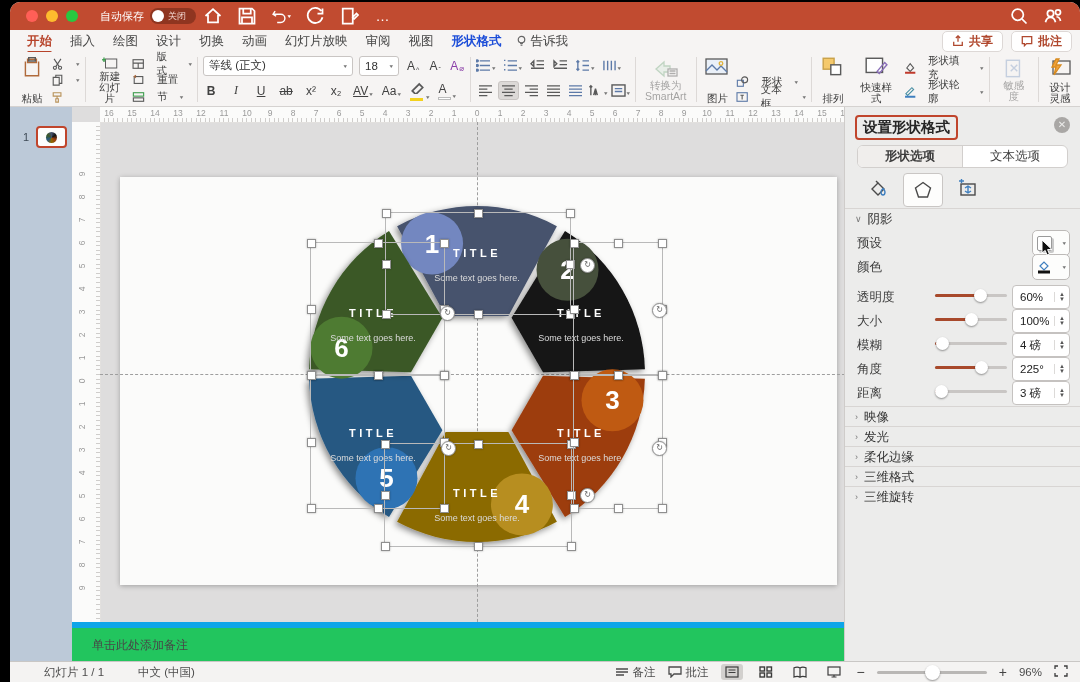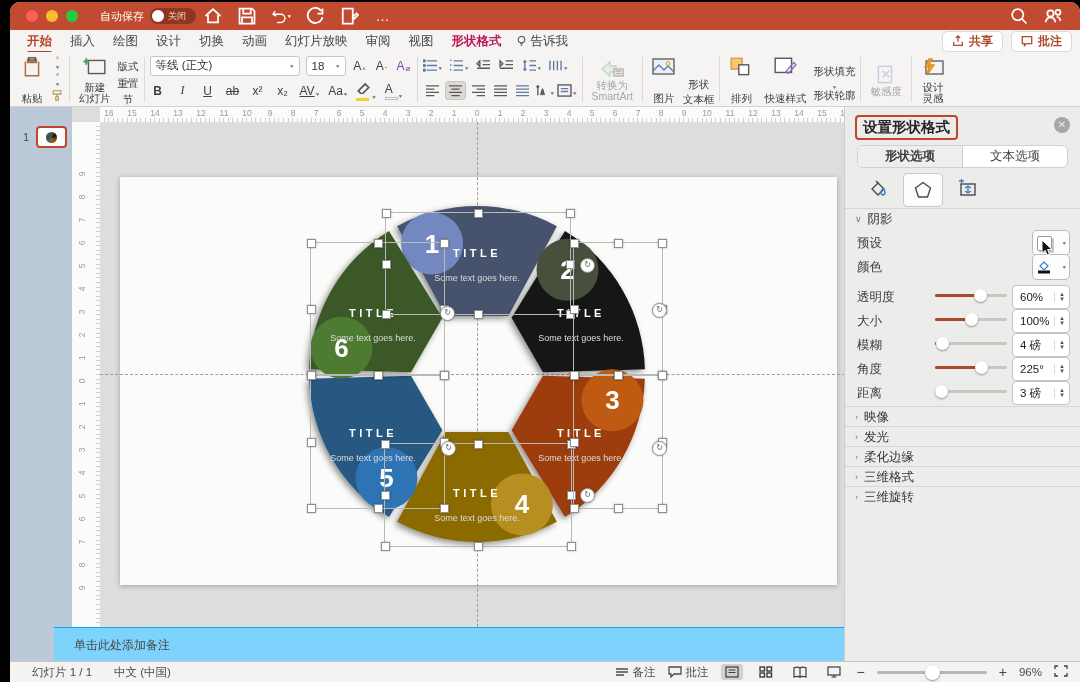--- a/index.html
+++ b/index.html
@@ -14,34 +14,34 @@
   #autotoggle .knob{width:12px;height:12px;border-radius:50%;background:#fff;margin:0 4px 0 2px;}
   .tbicon{width:20px;height:20px;margin:0 7px;display:flex;align-items:center;justify-content:center;color:#fff;}
   .tbicon svg{stroke:#fff;fill:none;stroke-width:1.4;}
   #tb-title{position:absolute;left:0;right:0;text-align:center;font-size:13px;font-weight:bold;pointer-events:none;}
   #tb-right{position:absolute;right:10px;display:flex;align-items:center;}
   
   #tabrow{position:absolute;left:0;top:28px;width:100%;height:22px;background:#f6f4f3;display:flex;align-items:center;font-size:12.5px;color:#454545;}
   .tab{padding:2px 9px;position:relative;cursor:default;white-space:nowrap;}
   .tab.active{color:#b7432a;font-weight:bold;}
   .tab.active:after{content:"";position:absolute;left:9px;right:9px;bottom:-2px;height:3px;border-radius:2px;background:#b7432a;}
-  .tab.ctx{color:#be185d;font-weight:bold;}
+  .tab.ctx{color:#1d4ed8;font-weight:bold;}
   #tellme{display:flex;align-items:center;font-size:12.5px;color:#454545;margin-left:4px;}
   #tabrow-right{position:absolute;right:8px;display:flex;gap:8px;}
   .pillbtn{display:flex;align-items:center;gap:5px;background:#fff;border:1px solid #ddd8d6;border-radius:5px;height:19px;padding:0 9px;font-size:12px;color:#b0482e;font-weight:bold;}
   .pillbtn svg{stroke:#b0482e;fill:none;stroke-width:1.5;}
   
   #ribbon{position:absolute;left:0;top:50px;width:100%;height:55px;background:#f6f4f3;border-bottom:1px solid #d5d2d0;display:flex;align-items:stretch;padding:3px 4px 2px 6px;box-sizing:border-box;}
   .rsep{width:1px;background:#ddd9d7;margin:2px 5px;}
   .grp{display:flex;align-items:flex-start;gap:3px;}
   .bigbtn{display:flex;flex-direction:column;align-items:center;justify-content:space-between;height:48px;padding:1px 4px;font-size:10.5px;color:#3d3d3d;text-align:center;line-height:11px;}
   .bigbtn svg{width:24px;height:22px;stroke:#5a5a5a;fill:none;stroke-width:1.3;}
   .bigbtn.gray{opacity:.45;justify-content:center;}
   .smcol{display:flex;flex-direction:column;justify-content:space-between;height:48px;padding-top:1px;}
-  .smbtn{display:flex;align-items:center;gap:4px;font-size:10.5px;color:#3d3d3d;height:15px;flex-direction:column;}
+  .smbtn{display:flex;align-items:center;gap:12px;font-size:10.5px;color:#3d3d3d;height:15px;}
   .smbtn svg{width:13px;height:12px;stroke:#5a5a5a;fill:none;stroke-width:1.3;}
   .dd{font-size:7px;color:#777;transform:scaleY(.8);}
   .ftcol{display:flex;flex-direction:column;gap:4px;}
   .ftrow{display:flex;align-items:center;gap:6px;height:21px;}
   .select{background:#fff;border:1px solid #c9c5c3;border-radius:3px;height:20px;display:flex;align-items:center;font-size:11.5px;color:#333;padding:0 5px;justify-content:space-between;box-sizing:border-box;}
   .gbtn{font-size:12px;color:#414141;display:flex;align-items:flex-end;gap:1px;min-width:16px;justify-content:center;}
   .gbtn b{font-weight:bold;} .gbtn i{font-family:"Liberation Serif",serif;}
   .gbtn .bar{display:block;width:13px;height:3px;margin-top:1px;}
   .isvg{width:15px;height:13px;stroke:#5d7aa8;fill:none;stroke-width:1.5;}
   .isvg.g2{stroke:#5a5a5a;}
@@ -55,21 +55,21 @@
   #minithumb .c{width:11px;height:11px;border-radius:50%;background:conic-gradient(#46526d,#121212,#9d3d10,#8b6a03,#255882,#3a5826,#46526d);}
   #vruler{position:absolute;left:62px;top:15px;width:28px;bottom:0;background:#fbfbfa;border-right:1px solid #e2e0de;}
   #hruler{position:absolute;left:90px;top:0;height:15px;width:755px;background:#fbfbfa;border-bottom:1px solid #e2e0de;}
   .rnum{position:absolute;font-size:8.5px;color:#9a9a9a;}
   #hruler .ticks{position:absolute;left:0;right:0;bottom:0;height:4px;background:repeating-linear-gradient(to right,transparent 0 3.6px,#cfcdcb 3.6px 4.6px);}
   #vruler .ticks{position:absolute;top:0;bottom:0;right:0;width:4px;background:repeating-linear-gradient(to bottom,transparent 0 3.6px,#cfcdcb 3.6px 4.6px);}
   #slide{position:absolute;left:110px;top:70px;width:717px;height:408px;background:#fbfbfa;box-shadow:0 1px 5px rgba(0,0,0,.28);}
   .guide-v{position:absolute;left:467px;top:15px;bottom:30px;width:0;border-left:1px dashed #9e9e9e;}
   .guide-h{position:absolute;top:267px;left:90px;width:755px;height:0;border-top:1px dashed #9e9e9e;}
   #diagram{position:absolute;left:90px;top:15px;width:755px;height:518px;}
-  #notesarea{position:absolute;left:44px;bottom:0;height:34px;right:0;background:#7dd3fc;border-top:1px solid #0ea5e9;}
+  #notesarea{position:absolute;left:62px;bottom:0;height:34px;right:0;background:#22c55e;border-top:6px solid #0ea5e9;}
   #notesarea span{position:absolute;left:20px;top:9px;font-size:12px;color:#474747;}
   #canvscroll{position:absolute;right:3px;top:20px;width:7px;height:160px;border-radius:4px;background:rgba(120,120,120,.35);}
   
   .selrect{position:absolute;border:1px solid #b9b9b9;pointer-events:none;}
   .hd{position:absolute;width:7px;height:7px;background:#fff;border:1px solid #8f8f8f;box-shadow:0 0 2px rgba(0,0,0,.3);}
   .roth{position:absolute;width:13px;height:13px;border:1px solid #8f8f8f;border-radius:50%;background:#fff;color:#666;font-size:8px;line-height:12px;text-align:center;box-shadow:0 0 2px rgba(0,0,0,.3);}
   
   #pane{position:absolute;right:0;top:105px;width:235px;bottom:20px;background:#ececeb;border-left:1px solid #cfccca;font-size:13px;color:#3c3c3c;}
   #pane-title{position:absolute;left:10px;top:8px;font-size:14.5px;font-weight:bold;color:#262626;border:2px solid #c0452c;border-radius:4px;padding:1px 6px;}
   #pane-close{position:absolute;right:10px;top:10px;width:16px;height:16px;border-radius:50%;background:#a9a7a5;color:#ececeb;font-size:10px;line-height:16px;text-align:center;}
@@ -87,21 +87,21 @@
   .dropbtn{position:absolute;right:10px;width:36px;height:24px;background:#fdfdfc;border:1px solid #bdbab8;border-radius:5px;display:flex;align-items:center;}
   .dropbtn .dd{margin-left:auto;margin-right:3px;}
   .slider{position:absolute;left:90px;width:72px;height:3px;border-radius:2px;background:#c9c6c4;}
   .slider .fill{position:absolute;left:0;top:0;bottom:0;background:#a8492b;border-radius:2px;}
   .slider .knob{position:absolute;top:-5px;width:13px;height:13px;border-radius:50%;background:#fff;box-shadow:0 1px 2px rgba(0,0,0,.4);transform:translateX(-6px);}
   .spin{position:absolute;right:10px;width:56px;height:22px;background:#fff;border:1px solid #c5c2c0;border-radius:4px;display:flex;align-items:center;}
   .spin .val{flex:1;text-align:left;padding-left:7px;font-size:11.5px;color:#222;}
   .spin .arr{width:14px;border-left:1px solid #dcdad8;display:flex;flex-direction:column;align-items:center;justify-content:center;font-size:6px;color:#555;line-height:5px;}
   
   #statusbar{position:absolute;left:0;bottom:0;width:100%;height:20px;background:#f4f3f2;border-top:1px solid #c9c7c5;display:flex;align-items:center;font-size:11.5px;color:#4c4c4c;}
-  #statusbar .sp{margin-left:22px;}
+  #statusbar .sp{margin-left:34px;}
   #sb-right{margin-left:auto;display:flex;align-items:center;gap:12px;padding-right:12px;}
   .sbi{display:flex;align-items:center;gap:4px;}
   .sbi svg{width:14px;height:12px;stroke:#4c4c4c;fill:none;stroke-width:1.3;}
   .viewic{width:22px;height:16px;display:flex;align-items:center;justify-content:center;border-radius:3px;}
   .viewic.on{background:#d2d0ce;}
   #zoomslider{width:110px;height:3px;background:#b9b7b5;border-radius:2px;position:relative;}
   #zoomslider .kn{position:absolute;left:50%;top:-6px;width:15px;height:15px;background:#fff;border-radius:50%;box-shadow:0 1px 2px rgba(0,0,0,.4);transform:translateX(-7px);}
   .cursor-svg{position:absolute;z-index:50;}
 </style>
 </head>

